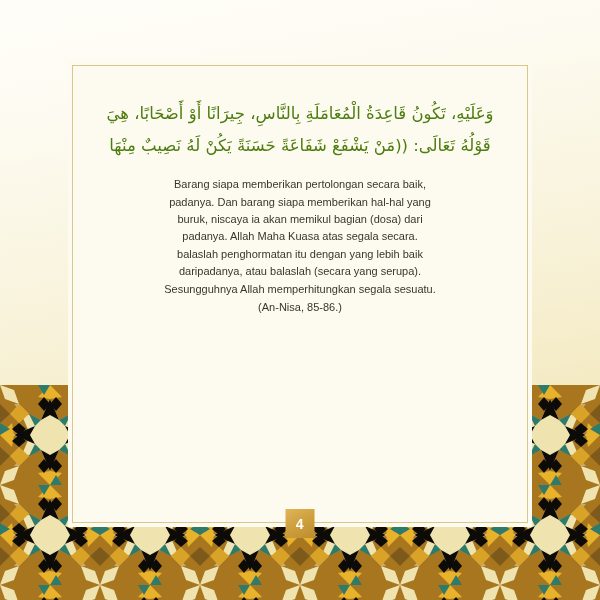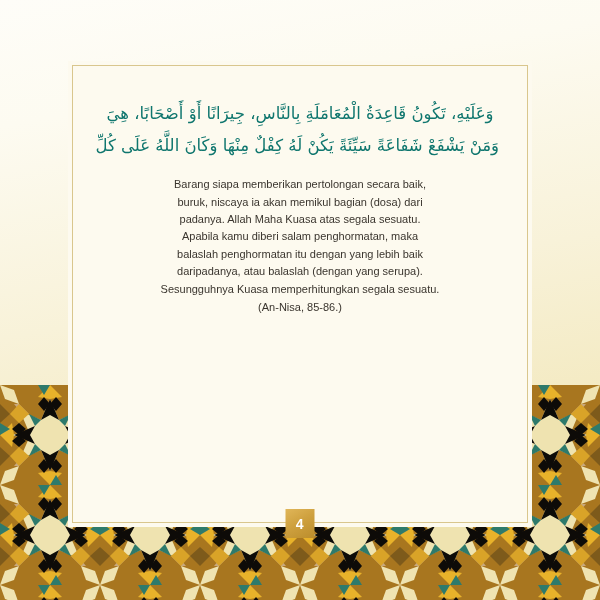--- a/index.html
+++ b/index.html
@@ -41,21 +41,21 @@
     border:1px solid #d9c68d;
     box-shadow:0 0 0 4px #fdfaef;
     padding:26px 20px 18px 20px;
   }
 
   
   .arabic {
     direction:rtl;
     text-align:center;
     font-family:"DejaVu Sans", "Liberation Serif", serif;
-    color:#0f766e;
+    color:#4d7c0f;
     font-size:16.5px;
     line-height:1.95;
     padding:6px 8px 0 8px;
     letter-spacing:0;
   }
   .arabic .aline { display:block; white-space:nowrap; }
 
   
   .translation {
     margin-top:14px;
@@ -151,31 +151,31 @@
         </pattern>
       </defs>
       <rect x="0" y="0" width="600" height="215" fill="url(#tile)"></rect>
     </svg>
   </div>
 
   <div id="card">
 
     <div class="arabic">
       <span class="aline">وَعَلَيْهِ، تَكُونُ قَاعِدَةُ الْمُعَامَلَةِ بِالنَّاسِ، جِيرَانًا أَوْ أَصْحَابًا، هِيَ</span>
-      <span class="aline">وَمَنْ يَشْفَعْ شَفَاعَةً سَيِّئَةً يَكُنْ لَهُ كِفْلٌ مِنْهَا وَكَانَ اللَّهُ عَلَى كُلِّ</span>
+      <span class="aline">قَوْلُهُ تَعَالَى: ((مَنْ يَشْفَعْ شَفَاعَةً حَسَنَةً يَكُنْ لَهُ نَصِيبٌ مِنْهَا</span>
     </div>
 
     <div class="translation">
       <span class="tline">Barang siapa memberikan pertolongan secara baik,</span>
+      <span class="tline">padanya. Dan barang siapa memberikan hal-hal yang</span>
       <span class="tline">buruk, niscaya ia akan memikul bagian (dosa) dari</span>
-      <span class="tline">padanya. Allah Maha Kuasa atas segala sesuatu.</span>
-      <span class="tline">Apabila kamu diberi salam penghormatan, maka</span>
+      <span class="tline">padanya. Allah Maha Kuasa atas segala secara.</span>
       <span class="tline">balaslah penghormatan itu dengan yang lebih baik</span>
-      <span class="tline">daripadanya, atau balaslah (dengan yang serupa).</span>
-      <span class="tline">Sesungguhnya Kuasa memperhitungkan segala sesuatu.</span>
+      <span class="tline">daripadanya, atau balaslah (secara yang serupa).</span>
+      <span class="tline">Sesungguhnya Allah memperhitungkan segala sesuatu.</span>
       <span class="ref">(An-Nisa, 85-86.)</span>
     </div>
 
   </div>
 
   <div id="page-badge">4</div>
 
 </div>
 
 </body></html>

